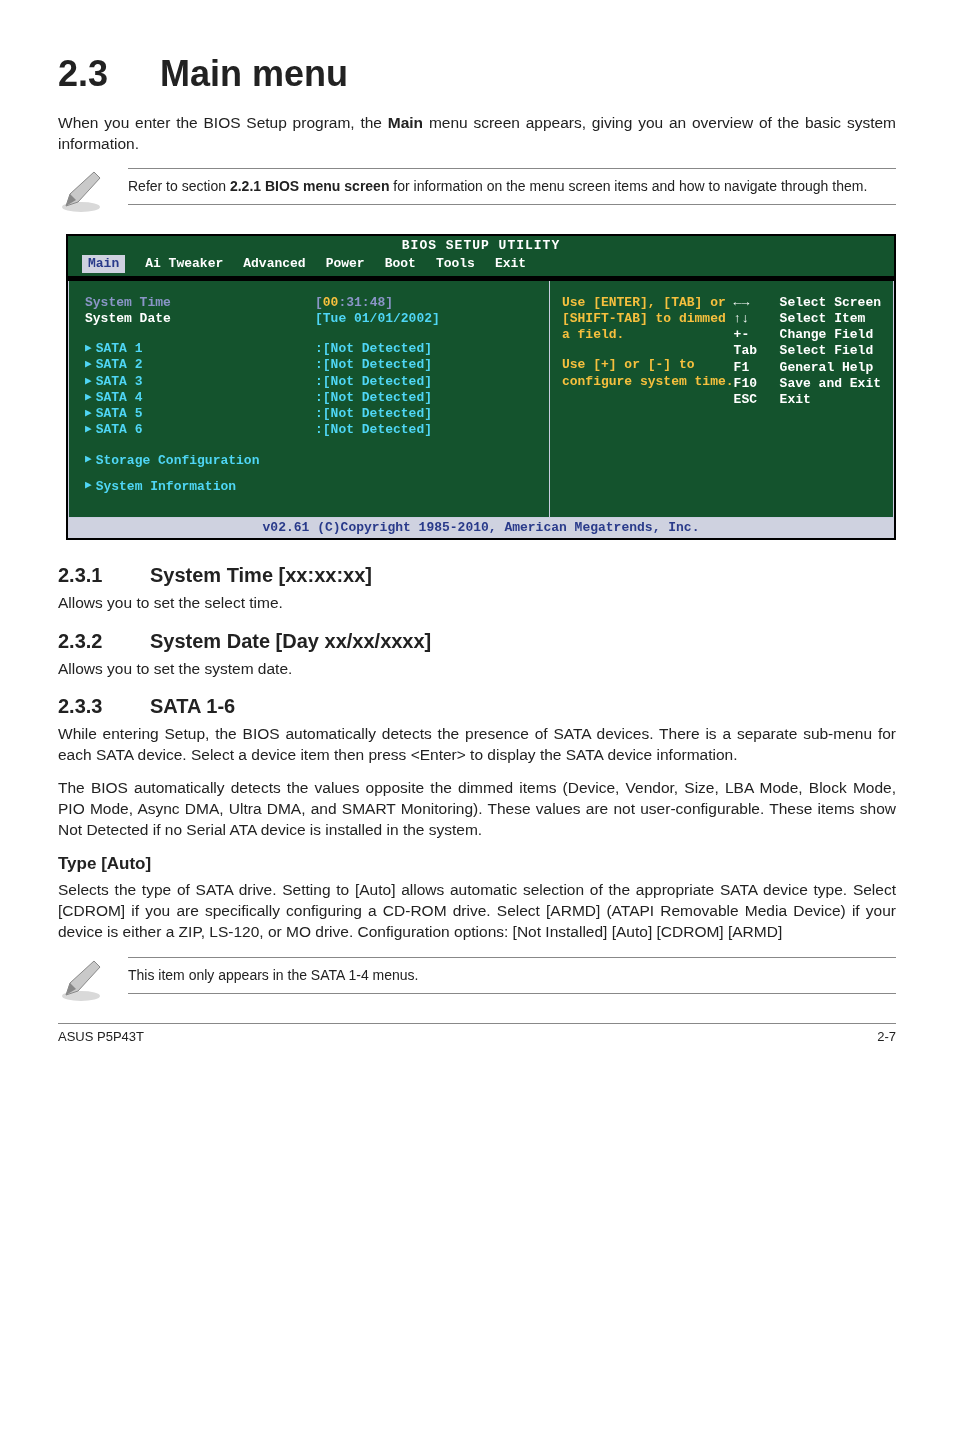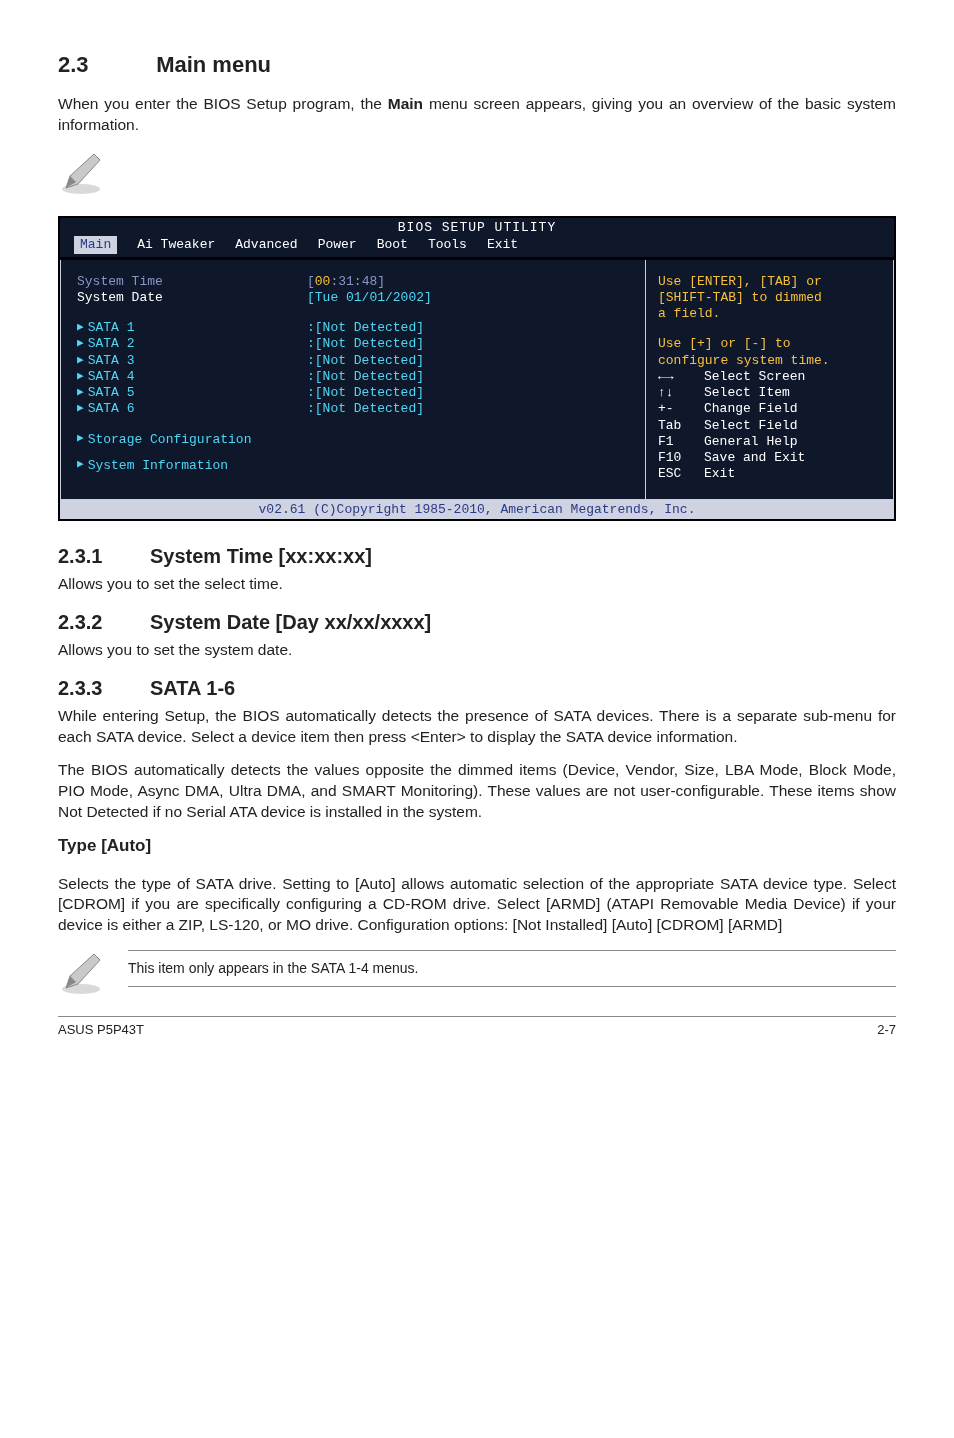--- a/index.html
+++ b/index.html
@@ -7,21 +7,21 @@
     margin: 0;
     background: #fff;
     font-family: Arial, Helvetica, sans-serif;
     color: #222;
     width: 954px;
     padding: 50px 58px 30px 58px;
     font-size: 15.5px;
     line-height: 1.35;
   }
   h1.section-title {
-    font-size: 22px;
+    font-size: 36px;
     font-weight: bold;
     margin: 0 0 14px 0;
   }
   h1.section-title .num { display:inline-block; width: 92px; }
   p { margin: 0 0 12px 0; text-align: justify; }
   .note-row {
     display: flex;
     align-items: flex-start;
     gap: 24px;
     margin: 14px 0 20px 0;
@@ -35,64 +35,64 @@
     border-top: 1px solid #888;
     border-bottom: 1px solid #888;
     padding: 8px 0;
     font-size: 14px;
     text-align: justify;
   }
   
   .bios {
     font-family: "Courier New", monospace;
     font-size: 13px;
-    background: #0f172a;
+    background: #14532d;
     color: #ffffff;
     border: 2px solid #000;
-    margin: 4px 0 22px 0;
+    margin: 4px 0 22px 8px;
     white-space: nowrap;
-    font-weight: normal;
+    font-weight: bold;
   }
   .bios-title {
     text-align: center;
     padding: 1px 0 0 0;
     letter-spacing: 1px;
   }
   .bios-tabs {
     padding: 0 14px 3px 14px;
     display: flex;
     gap: 20px;
   }
   .bios-tabs .tab { color: #fff; }
   .bios-tabs .sel {
     background: #cfd2e0;
     color: #293a8a;
     padding: 0 6px;
   }
   .bios-body {
     display: flex;
-    border-top: 3px solid #000000;
+    border-top: 5px solid #000000;
   }
   .bios-left {
     flex: 1;
     border: 1px solid #c9cde0;
     border-top: none;
     padding: 14px 16px 16px 16px;
     line-height: 1.25;
   }
   .bios-right {
     flex: 0 0 248px;
     border: 1px solid #c9cde0;
     border-left: none;
     border-top: none;
     padding: 14px 12px 16px 12px;
     color: #f6c03e;
     line-height: 1.25;
     display:flex;
-    flex-direction:column;
+    flex-direction:row;
     justify-content:space-between;
   }
   .dim { color: #8a95c7; }
   .cyan { color: #4fd6f5; }
   .yellow { color: #f6c03e; }
   .white { color: #ffffff; }
   .row { display: flex; }
   .row .lcol { flex: 0 0 230px;FF: 0; }
   .bios-footer {
     background: #cfd2e0;
@@ -102,21 +102,21 @@
   }
   h2.sub {
     font-size: 20px;
     font-weight: bold;
     margin: 14px 0 4px 0;
   }
   h2.sub .num { display:inline-block; width: 92px; }
   h3.item {
     font-size: 17px;
     font-weight: bold;
-    margin: 10px 0 16px 0;
+    margin: 10px 0 4px 0;
   }
   .footer-row {
     border-top: 1px solid #888;
     padding-top: 4px;
     display:flex;
     justify-content: space-between;
     font-size: 13px;
   }
   .tri { color:#4fd6f5; margin-right:4px; font-size:11px; display:inline-block; vertical-align:1px;}
   .legend-row { display:flex; }
@@ -134,20 +134,23 @@
   When you enter the BIOS Setup program, the <b>Main</b> menu screen appears, giving you an overview of the basic system information.
 </p>
 
 <div class="note-row">
   <div class="note-icon">
     <svg viewBox="0 0 46 46" width="46" height="46">
       <ellipse cx="23" cy="39" rx="19" ry="5" fill="#d9d9d9"></ellipse>
       <polygon points="8,38 12,26 36,4 42,10 20,34" fill="#c9c9c9" stroke="#888" stroke-width="1"></polygon>
       <polygon points="8,38 12,26 18,32" fill="#888"></polygon>
     </svg>
+  </div>
+  <div class="note-body">
+    <span>Refer to section </span><b>2.2.1 BIOS menu screen</b><span> for information on the menu screen items and how to navigate through them.</span>
   </div>
 </div>
 
 <div class="bios">
   <div class="bios-title">BIOS SETUP UTILITY</div>
   <div class="bios-tabs">
     <span class="tab sel">Main</span>
     <span class="tab">Ai Tweaker</span>
     <span class="tab">Advanced</span>
     <span class="tab">Power</span>

